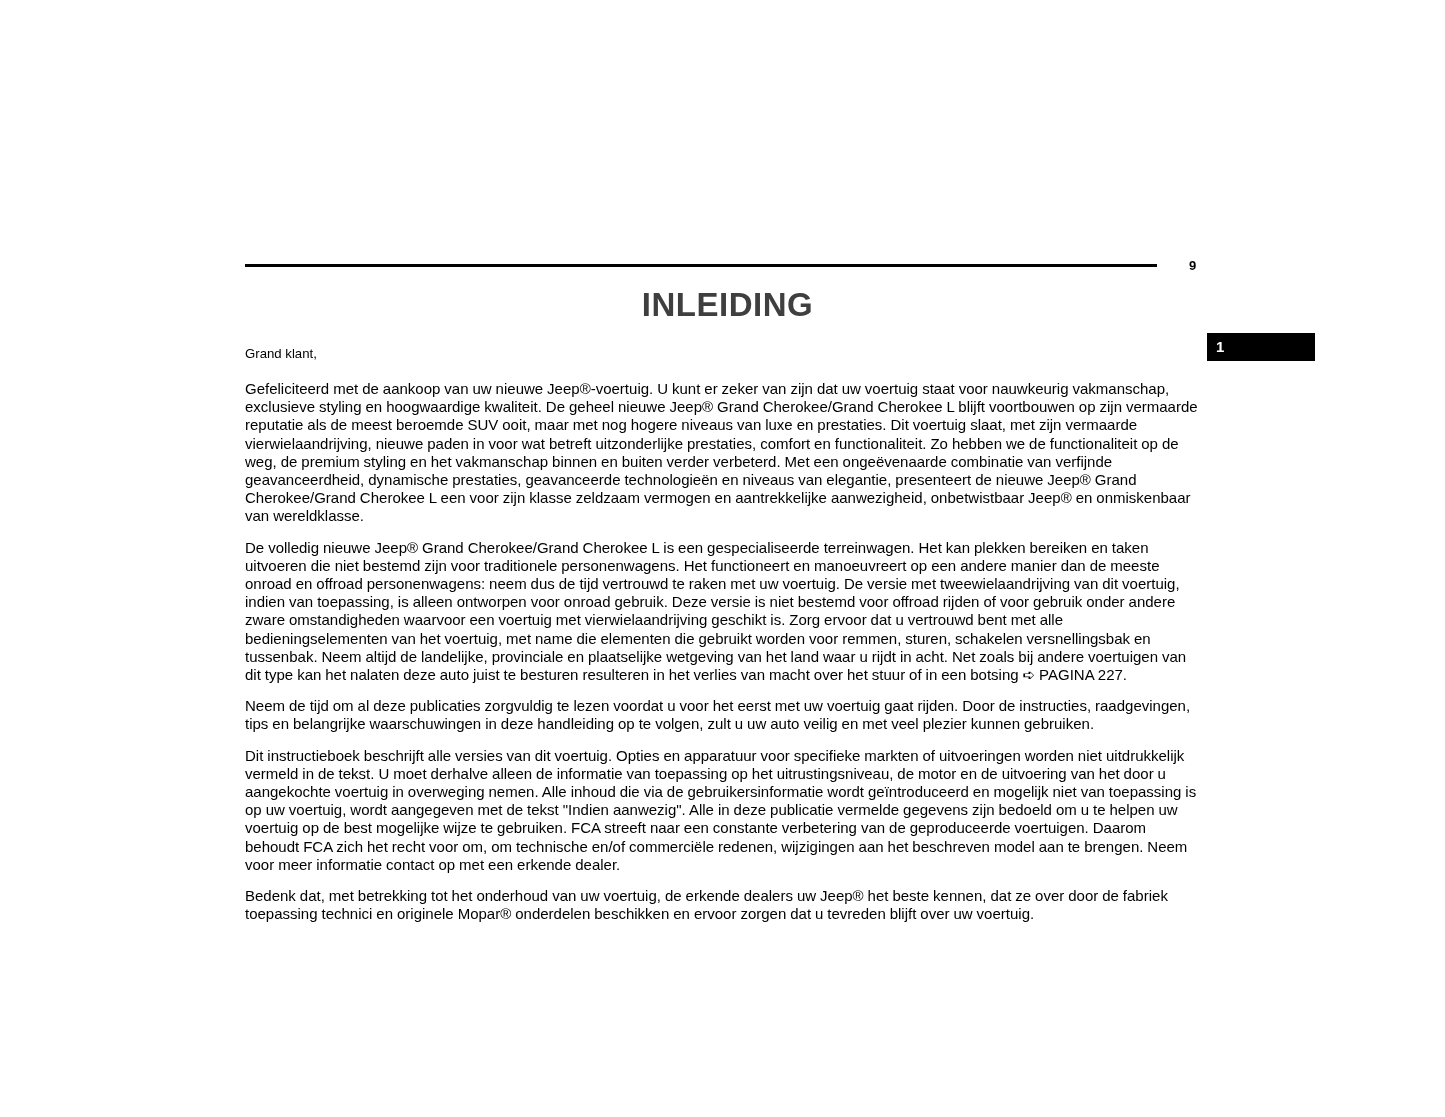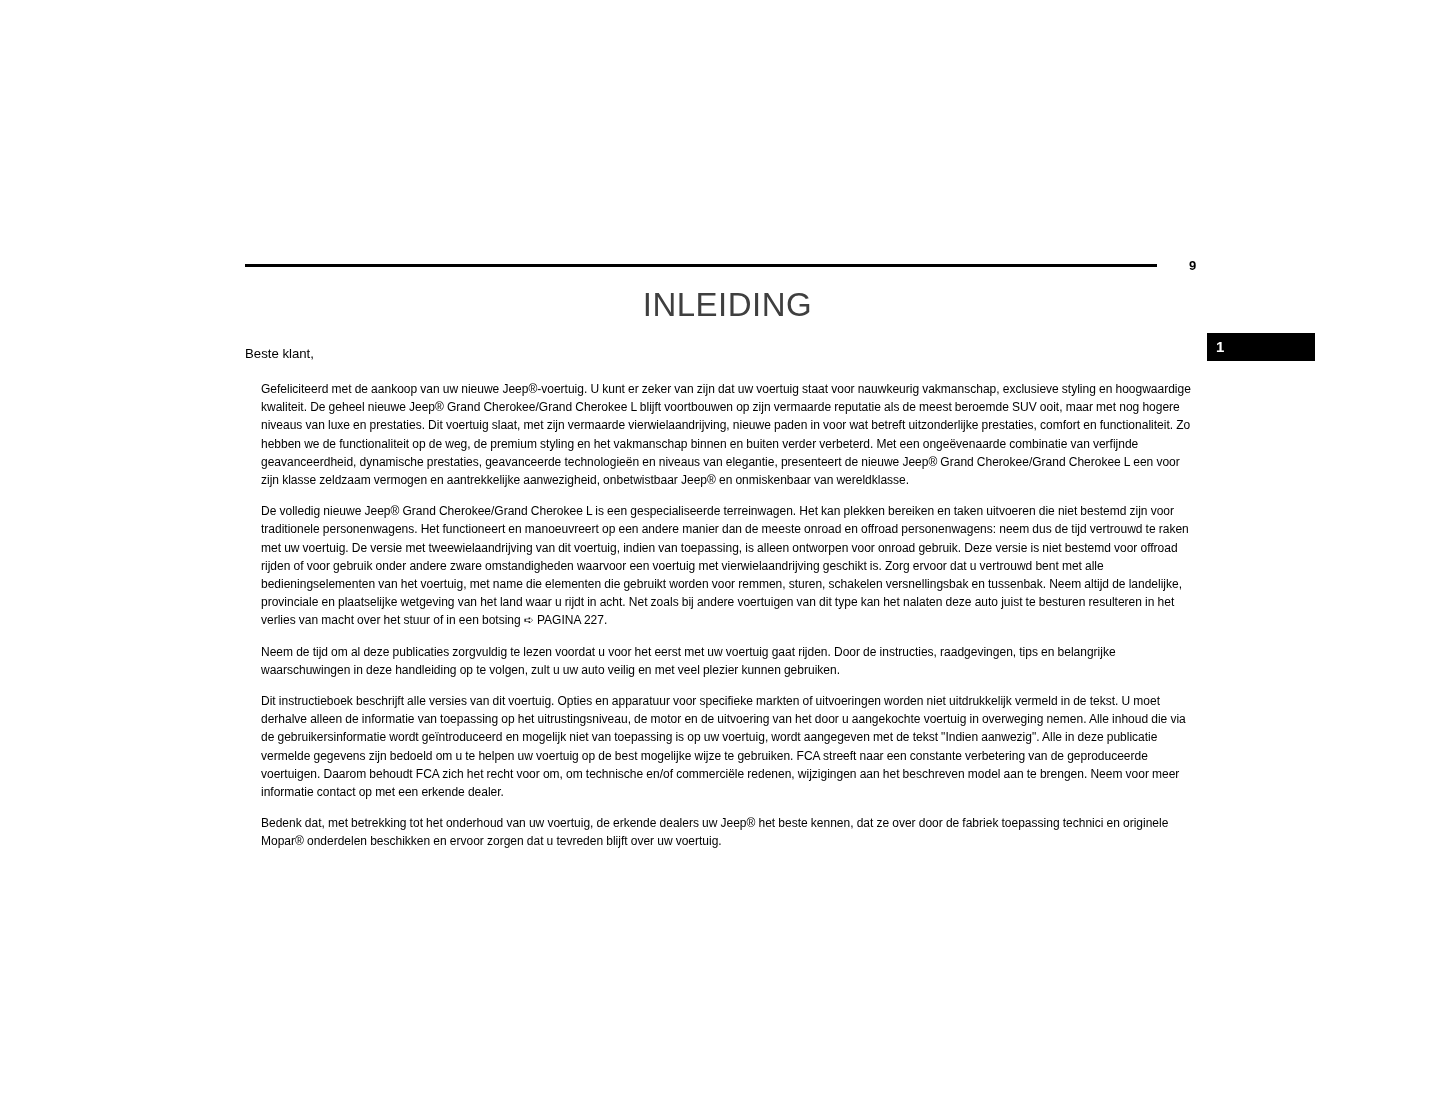--- a/index.html
+++ b/index.html
@@ -64,40 +64,40 @@
     line-height: 18px;
   }
   
   .doc-title {
     position: absolute;
     left: 245px;
     top: 286px;
     width: 965px;
     text-align: center;
     font-size: 33px;
-    font-weight: 400;
+    font-weight: 700;
     color: #3f3f3f;
     letter-spacing: 0.5px;
   }
   
   .body-block {
     position: absolute;
     left: 245px;
     top: 345px;
     width: 955px;
   }
   .salutation {
     font-size: 13.2px;
     line-height: 18px;
     margin: 0 0 17px 0;
   }
   p.para {
-    font-size: 12px;
+    font-size: 15px;
     line-height: 18.2px;
-    margin: 0 0 13px 16px;
+    margin: 0 0 13px 0;
     text-align: left;
     word-spacing: -0.2px;
   }
 </style>
 </head>
 <body>
 
 <div class="page">
 
   <div class="header-row">
@@ -105,21 +105,21 @@
     <div class="page-number">9</div>
   </div>
 
   <div class="chapter-tab">
     <span>1</span>
   </div>
 
   <div class="doc-title">INLEIDING</div>
 
   <div class="body-block">
-    <div class="salutation">Beste klant,</div>
+    <div class="salutation">Grand klant,</div>
     <p class="para">Gefeliciteerd met de aankoop van uw nieuwe Jeep®-voertuig. U kunt er zeker van zijn dat uw voertuig staat voor nauwkeurig vakmanschap, exclusieve styling en hoogwaardige kwaliteit. De geheel nieuwe Jeep® Grand Cherokee/Grand Cherokee L blijft voortbouwen op zijn vermaarde reputatie als de meest beroemde SUV ooit, maar met nog hogere niveaus van luxe en prestaties. Dit voertuig slaat, met zijn vermaarde vierwielaandrijving, nieuwe paden in voor wat betreft uitzonderlijke prestaties, comfort en functionaliteit. Zo hebben we de functionaliteit op de weg, de premium styling en het vakmanschap binnen en buiten verder verbeterd. Met een ongeëvenaarde combinatie van verfijnde geavanceerdheid, dynamische prestaties, geavanceerde technologieën en niveaus van elegantie, presenteert de nieuwe Jeep® Grand Cherokee/Grand Cherokee L een voor zijn klasse zeldzaam vermogen en aantrekkelijke aanwezigheid, onbetwistbaar Jeep® en onmiskenbaar van wereldklasse.</p>
     <p class="para">De volledig nieuwe Jeep® Grand Cherokee/Grand Cherokee L is een gespecialiseerde terreinwagen. Het kan plekken bereiken en taken uitvoeren die niet bestemd zijn voor traditionele personenwagens. Het functioneert en manoeuvreert op een andere manier dan de meeste onroad en offroad personenwagens: neem dus de tijd vertrouwd te raken met uw voertuig. De versie met tweewielaandrijving van dit voertuig, indien van toepassing, is alleen ontworpen voor onroad gebruik. Deze versie is niet bestemd voor offroad rijden of voor gebruik onder andere zware omstandigheden waarvoor een voertuig met vierwielaandrijving geschikt is. Zorg ervoor dat u vertrouwd bent met alle bedieningselementen van het voertuig, met name die elementen die gebruikt worden voor remmen, sturen, schakelen versnellingsbak en tussenbak. Neem altijd de landelijke, provinciale en plaatselijke wetgeving van het land waar u rijdt in acht. Net zoals bij andere voertuigen van dit type kan het nalaten deze auto juist te besturen resulteren in het verlies van macht over het stuur of in een botsing  ➪ PAGINA  227.</p>
     <p class="para">Neem de tijd om al deze publicaties zorgvuldig te lezen voordat u voor het eerst met uw voertuig gaat rijden. Door de instructies, raadgevingen, tips en belangrijke waarschuwingen in deze handleiding op te volgen, zult u uw auto veilig en met veel plezier kunnen gebruiken.</p>
     <p class="para">Dit instructieboek beschrijft alle versies van dit voertuig. Opties en apparatuur voor specifieke markten of uitvoeringen worden niet uitdrukkelijk vermeld in de tekst. U moet derhalve alleen de informatie van toepassing op het uitrustingsniveau, de motor en de uitvoering van het door u aangekochte voertuig in overweging nemen. Alle inhoud die via de gebruikersinformatie wordt geïntroduceerd en mogelijk niet van toepassing is op uw voertuig, wordt aangegeven met de tekst "Indien aanwezig". Alle in deze publicatie vermelde gegevens zijn bedoeld om u te helpen uw voertuig op de best mogelijke wijze te gebruiken. FCA streeft naar een constante verbetering van de geproduceerde voertuigen. Daarom behoudt FCA zich het recht voor om, om technische en/of commerciële redenen, wijzigingen aan het beschreven model aan te brengen. Neem voor meer informatie contact op met een erkende dealer.</p>
     <p class="para">Bedenk dat, met betrekking tot het onderhoud van uw voertuig, de erkende dealers uw Jeep® het beste kennen, dat ze over door de fabriek toepassing technici en originele Mopar® onderdelen beschikken en ervoor zorgen dat u tevreden blijft over uw voertuig.</p>
   </div>
 
 </div>
 
 </body></html>

